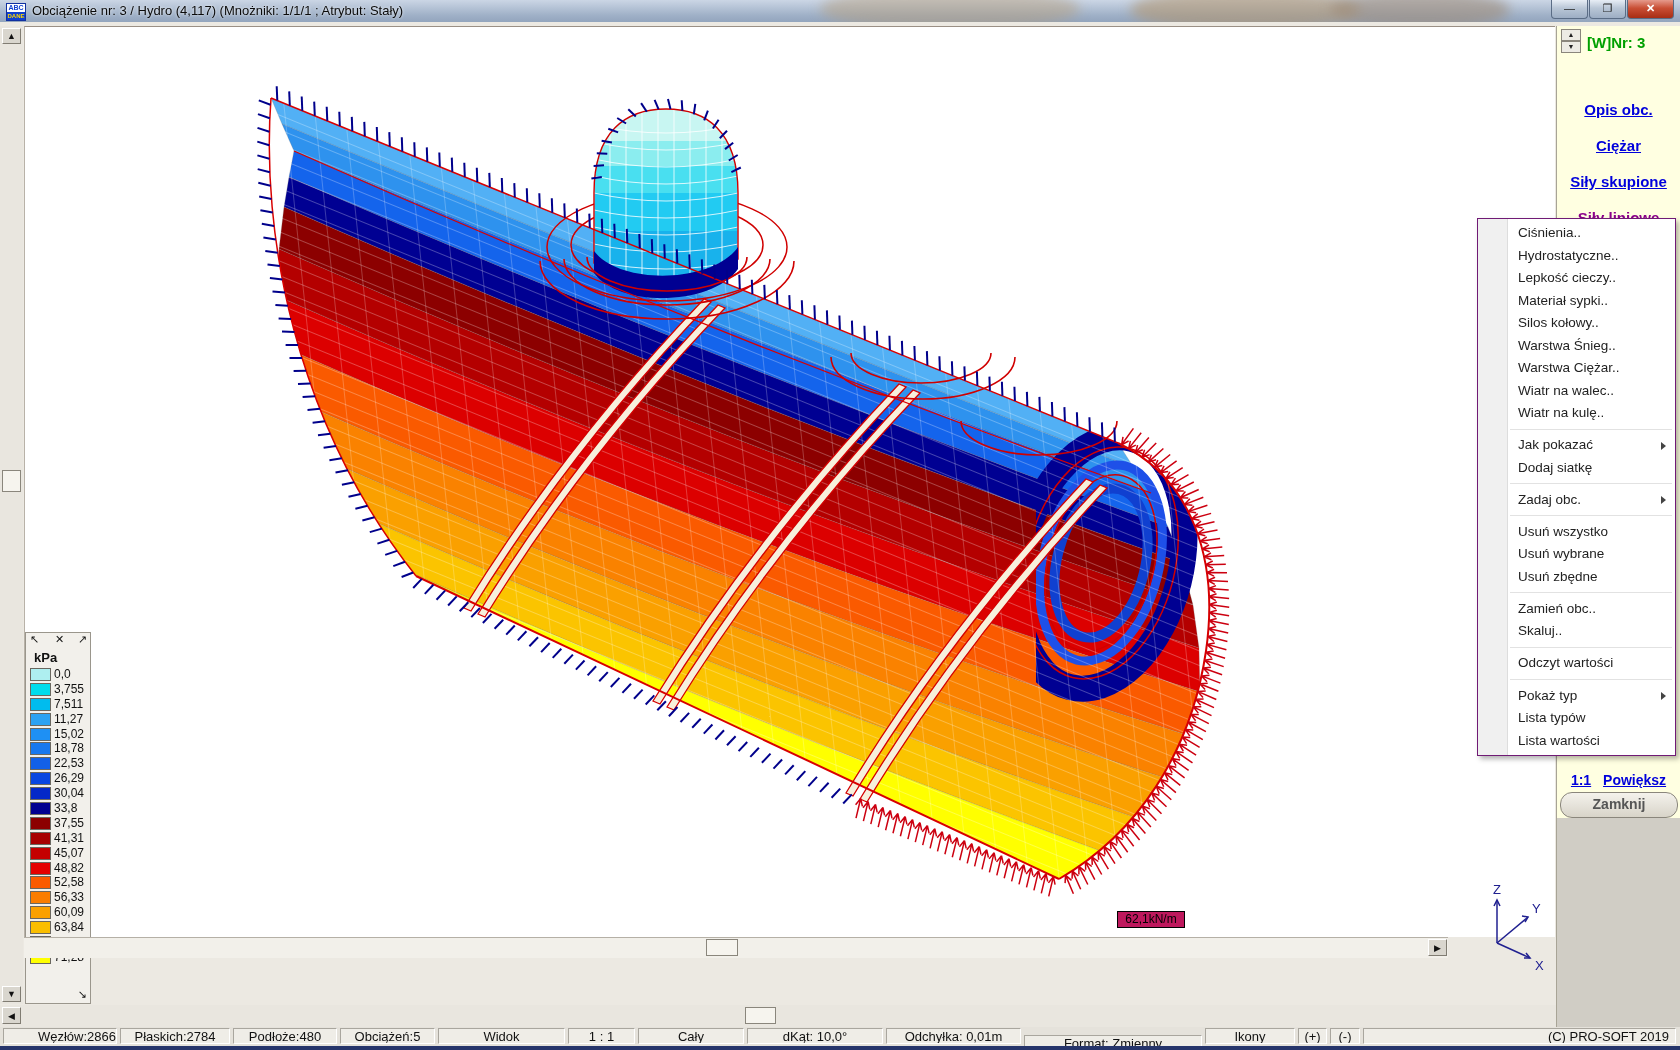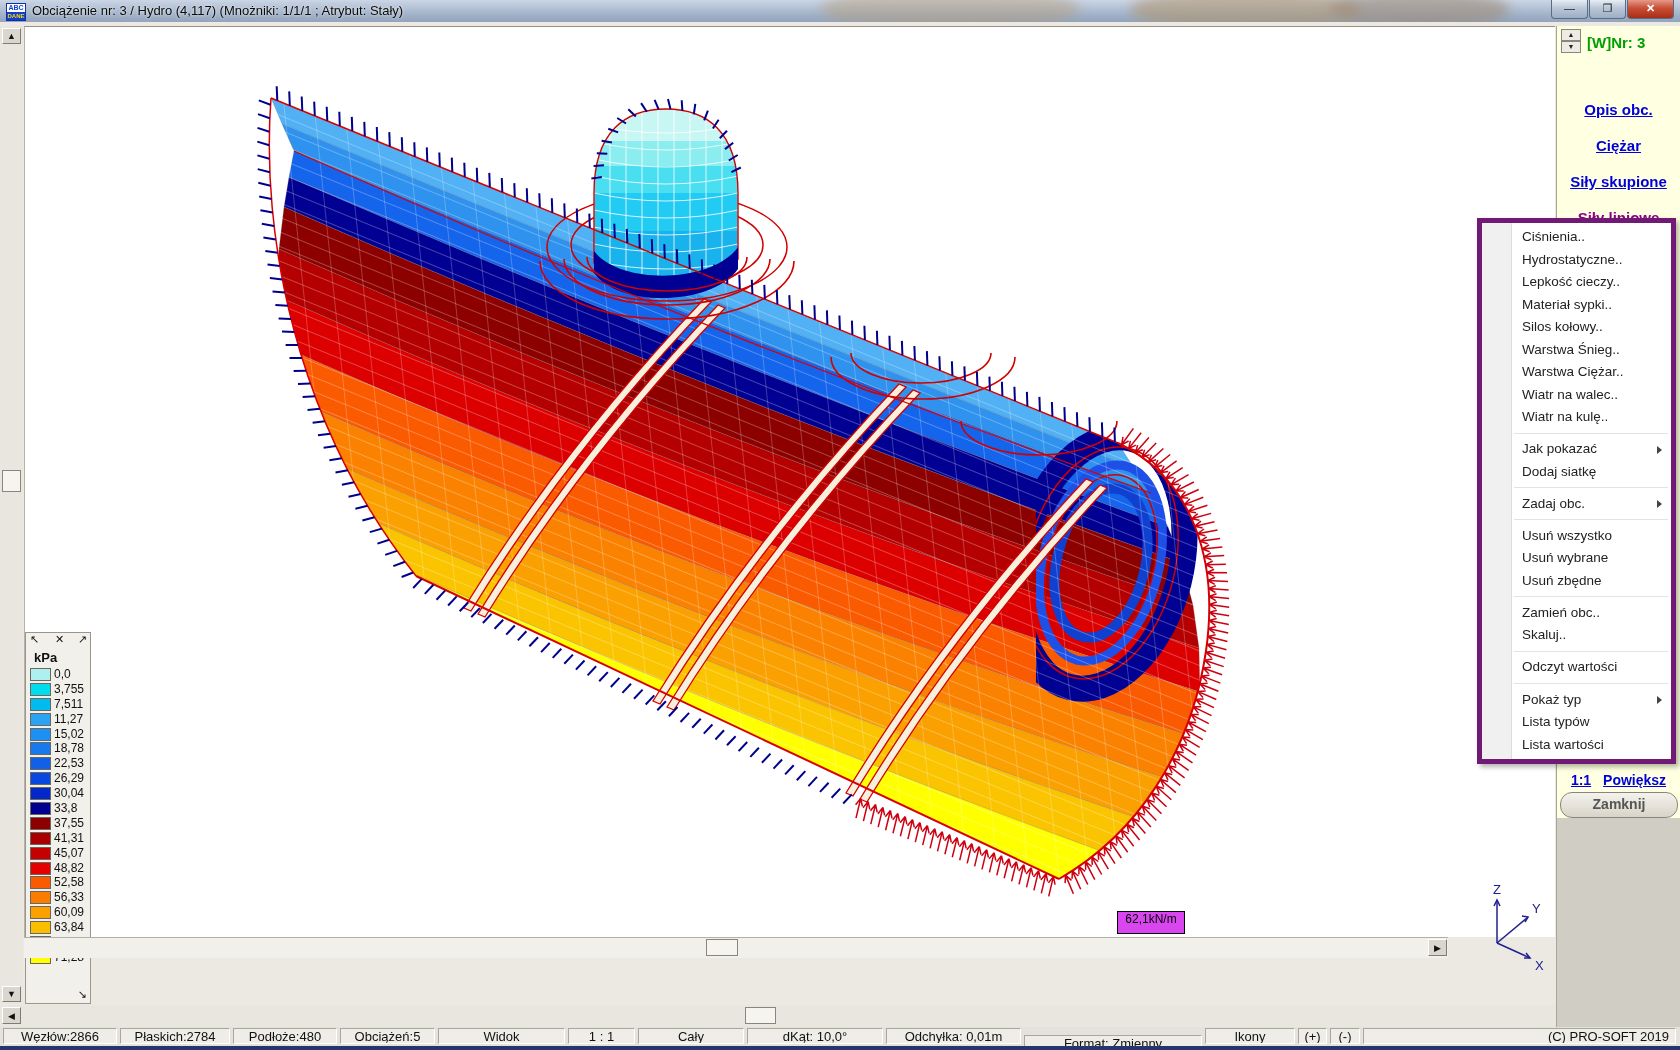--- a/index.html
+++ b/index.html
@@ -50,37 +50,37 @@
   #panel-nr{position:absolute;left:30px;top:8px;font-size:15px;font-weight:bold;color:#00A000;}
   #panel-links{position:absolute;left:0;top:56px;width:100%;text-align:center;}
   .p-link{display:block;margin:19px 0;font-size:15px;font-weight:bold;text-decoration:underline;cursor:pointer;}
   #zoom-row{position:absolute;left:0;top:746px;width:100%;text-align:center;font-size:14px;font-weight:bold;}
   #zoom-row span{color:#0000DC;text-decoration:underline;margin:0 4px;cursor:pointer;}
   #close-btn{position:absolute;left:3px;top:766px;width:116px;height:24px;
     background:linear-gradient(#F4F2EC,#D8D4C9);border:1px solid #8a867c;border-radius:12px;
     font-size:14px;font-weight:bold;color:#555;text-align:center;line-height:22px;cursor:pointer;}
   
   #ctx-menu{position:absolute;left:1477px;top:218px;width:199px;background:#fff;
-    border:5px solid #701a75;box-shadow:3px 3px 5px rgba(0,0,0,.3);box-sizing:border-box;
+    border:1px solid #701a75;box-shadow:3px 3px 5px rgba(0,0,0,.3);box-sizing:border-box;
     padding:3px 0;z-index:50;}
   #ctx-menu .gutter{position:absolute;left:0;top:0;bottom:0;width:29px;background:#F0F0F0;
     border-right:1px solid #DDD;}
   .mi{position:relative;height:22.5px;line-height:22.5px;font-size:13.5px;color:#222;
     padding-left:40px;cursor:pointer;}
   .mi .sub{position:absolute;right:9px;top:7.5px;width:0;height:0;
     border-left:5px solid #444;border-top:4px solid transparent;border-bottom:4px solid transparent;}
   .msep{height:9.6px;position:relative;}
   .msep:after{content:"";position:absolute;left:32px;right:3px;top:4px;border-top:1px solid #E2E2E2;}
   
   #statusbar{position:absolute;left:0;top:1027px;width:1680px;height:19px;background:#E5E2DB;}
   .st-cell{position:absolute;top:1px;height:16px;background:#EFEDE7;font-size:13px;color:#111;
     text-align:center;line-height:16px;border:1px solid #a9a69e;border-bottom-color:#fff;
     border-right-color:#fff;box-sizing:border-box;white-space:nowrap;overflow:hidden;}
   #win-bottom{position:absolute;left:0;top:1046px;width:1680px;height:4px;background:#26356B;}
-  #load-label{position:absolute;left:1117px;top:911px;width:68px;height:23px;background:#d946ef;
+  #load-label{position:absolute;left:1117px;top:911px;width:68px;height:17px;background:#be185d;
     border:1px solid #000;box-sizing:border-box;font-size:12px;line-height:15px;text-align:center;color:#000;}
   
   #triad{position:absolute;left:1462px;top:880px;width:95px;height:95px;}
   #triad text{font-size:13px;fill:#202090;font-family:"Liberation Sans",sans-serif;}
 </style>
 </head>
 <body>
 
 <div id="titlebar">
   <div class="blob" style="left:820px;top:-14px;width:260px;height:46px;background:rgba(182,156,118,.45);"></div>
@@ -660,21 +660,21 @@
       <div class="msep"></div>
       <div class="mi">Odczyt wartości</div>
       <div class="msep"></div>
       <div class="mi">Pokaż typ<span class="sub"></span></div>
       <div class="mi">Lista typów</div>
       <div class="mi">Lista wartości</div>
     </div>
 </div>
 
 <div id="statusbar">
-    <div class="st-cell" style="left: 3px; width: 114px;">Węzłów:2866</div>
+    <div class="st-cell" style="left: 3px; width: 114px; text-align: right;">Węzłów:2866</div>
     <div class="st-cell" style="left: 120px; width: 110px;">Płaskich:2784</div>
     <div class="st-cell" style="left: 233px; width: 104px;">Podłoże:480</div>
     <div class="st-cell" style="left: 340px; width: 95px;">Obciążeń:5</div>
     <div class="st-cell" style="left: 438px; width: 127px;">Widok</div>
     <div class="st-cell" style="left: 568px; width: 67px;">1 : 1</div>
     <div class="st-cell" style="left: 638px; width: 106px;">Cały</div>
     <div class="st-cell" style="left: 747px; width: 136px; text-align: center;">dKąt: 10,0°</div>
     <div class="st-cell" style="left: 886px; width: 135px;">Odchyłka: 0,01m</div>
     <div class="st-cell" style="left: 1024px; width: 178px; margin-top: 7px;">Format: Zmienny</div>
     <div class="st-cell" style="left: 1205px; width: 90px;">Ikony</div>

